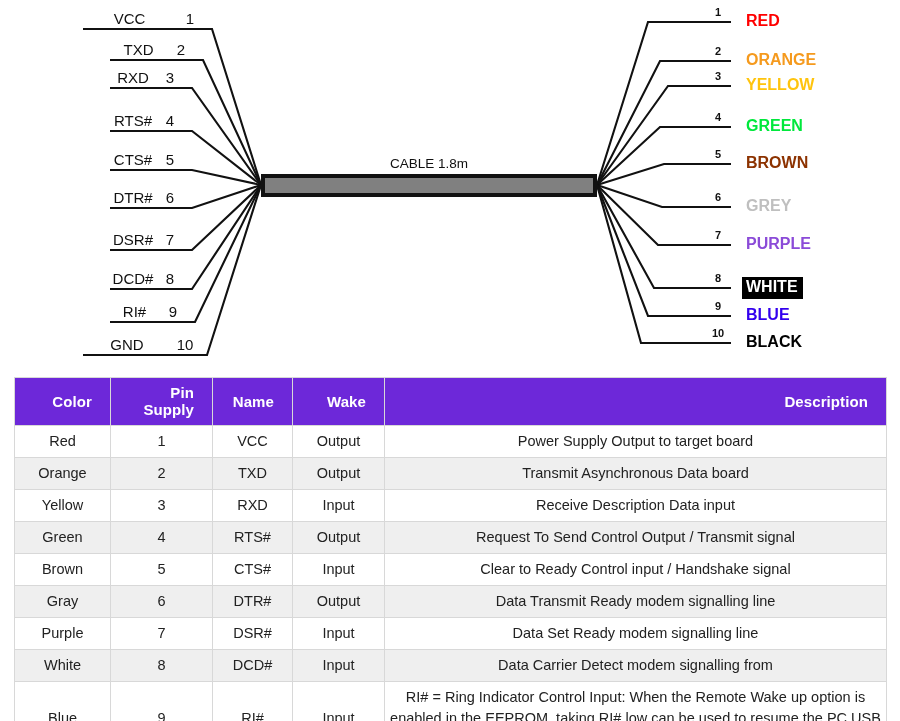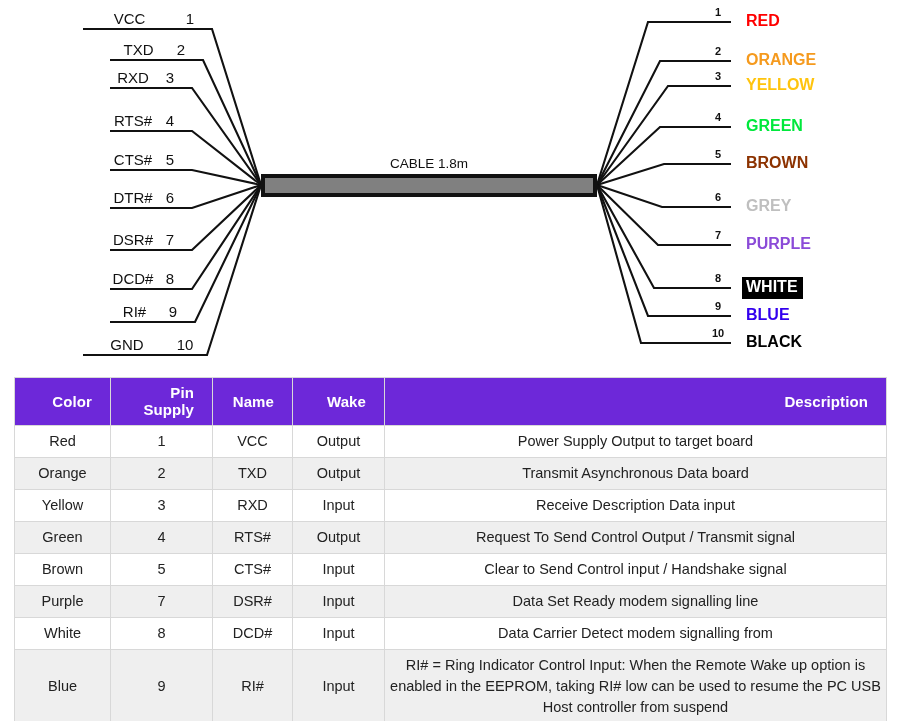--- a/index.html
+++ b/index.html
@@ -208,21 +208,28 @@
             <td>4</td>
             <td>RTS#</td>
             <td>Output</td>
             <td class="desc">Request To Send Control Output / Transmit signal</td>
           </tr>
           <tr>
             <td>Brown</td>
             <td>5</td>
             <td>CTS#</td>
             <td>Input</td>
-            <td class="desc">Clear to Send Control input / Handshake signal</td>
+            <td class="desc">Clear to Ready Control input / Handshake signal</td>
+          </tr>
+          <tr>
+            <td>Gray</td>
+            <td>6</td>
+            <td>DTR#</td>
+            <td>Output</td>
+            <td class="desc">Data Transmit Ready modem signalling line</td>
           </tr>
           <tr>
             <td>Purple</td>
             <td>7</td>
             <td>DSR#</td>
             <td>Input</td>
             <td class="desc">Data Set Ready modem signalling line</td>
           </tr>
           <tr>
             <td>White</td>

